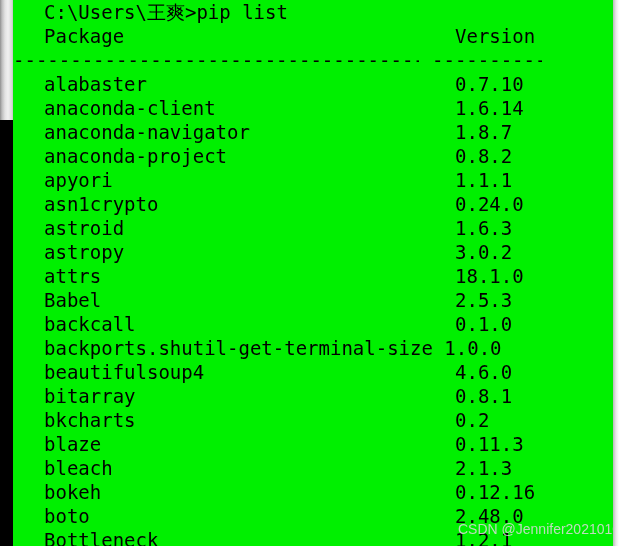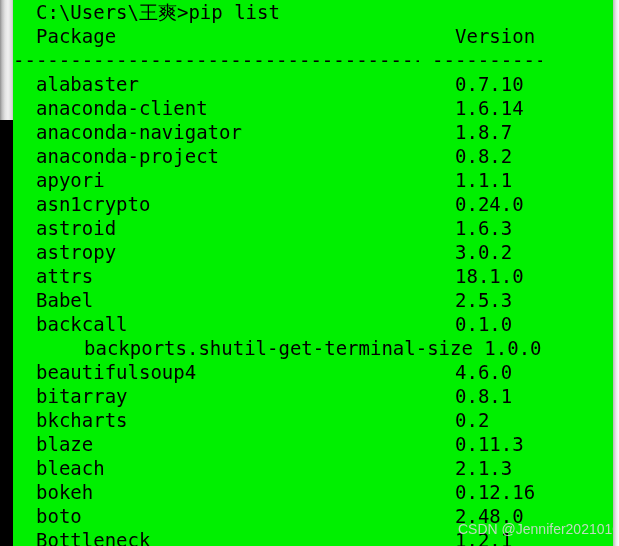--- a/index.html
+++ b/index.html
@@ -81,34 +81,33 @@
 
   .line {
     position: relative;
     height: 24px;
     line-height: 24px;
     white-space: pre;
   }
 
   .col-pkg {
     position: absolute;
-    left: 0;
+    left: 8px;
     top: 0;
     white-space: pre;
     padding-left: 23px;
   }
   .col-ver {
     position: absolute;
     left: 442px;
     top: 0;
     white-space: pre;
   }
   .line.overflow {
     white-space: pre;
-    margin-left: 48px;
   }
 
   .rule-pkg {
     position: absolute;
     left: 0;
     top: 0;
     white-space: pre;
     overflow: hidden;
     width: 406px;
   }

